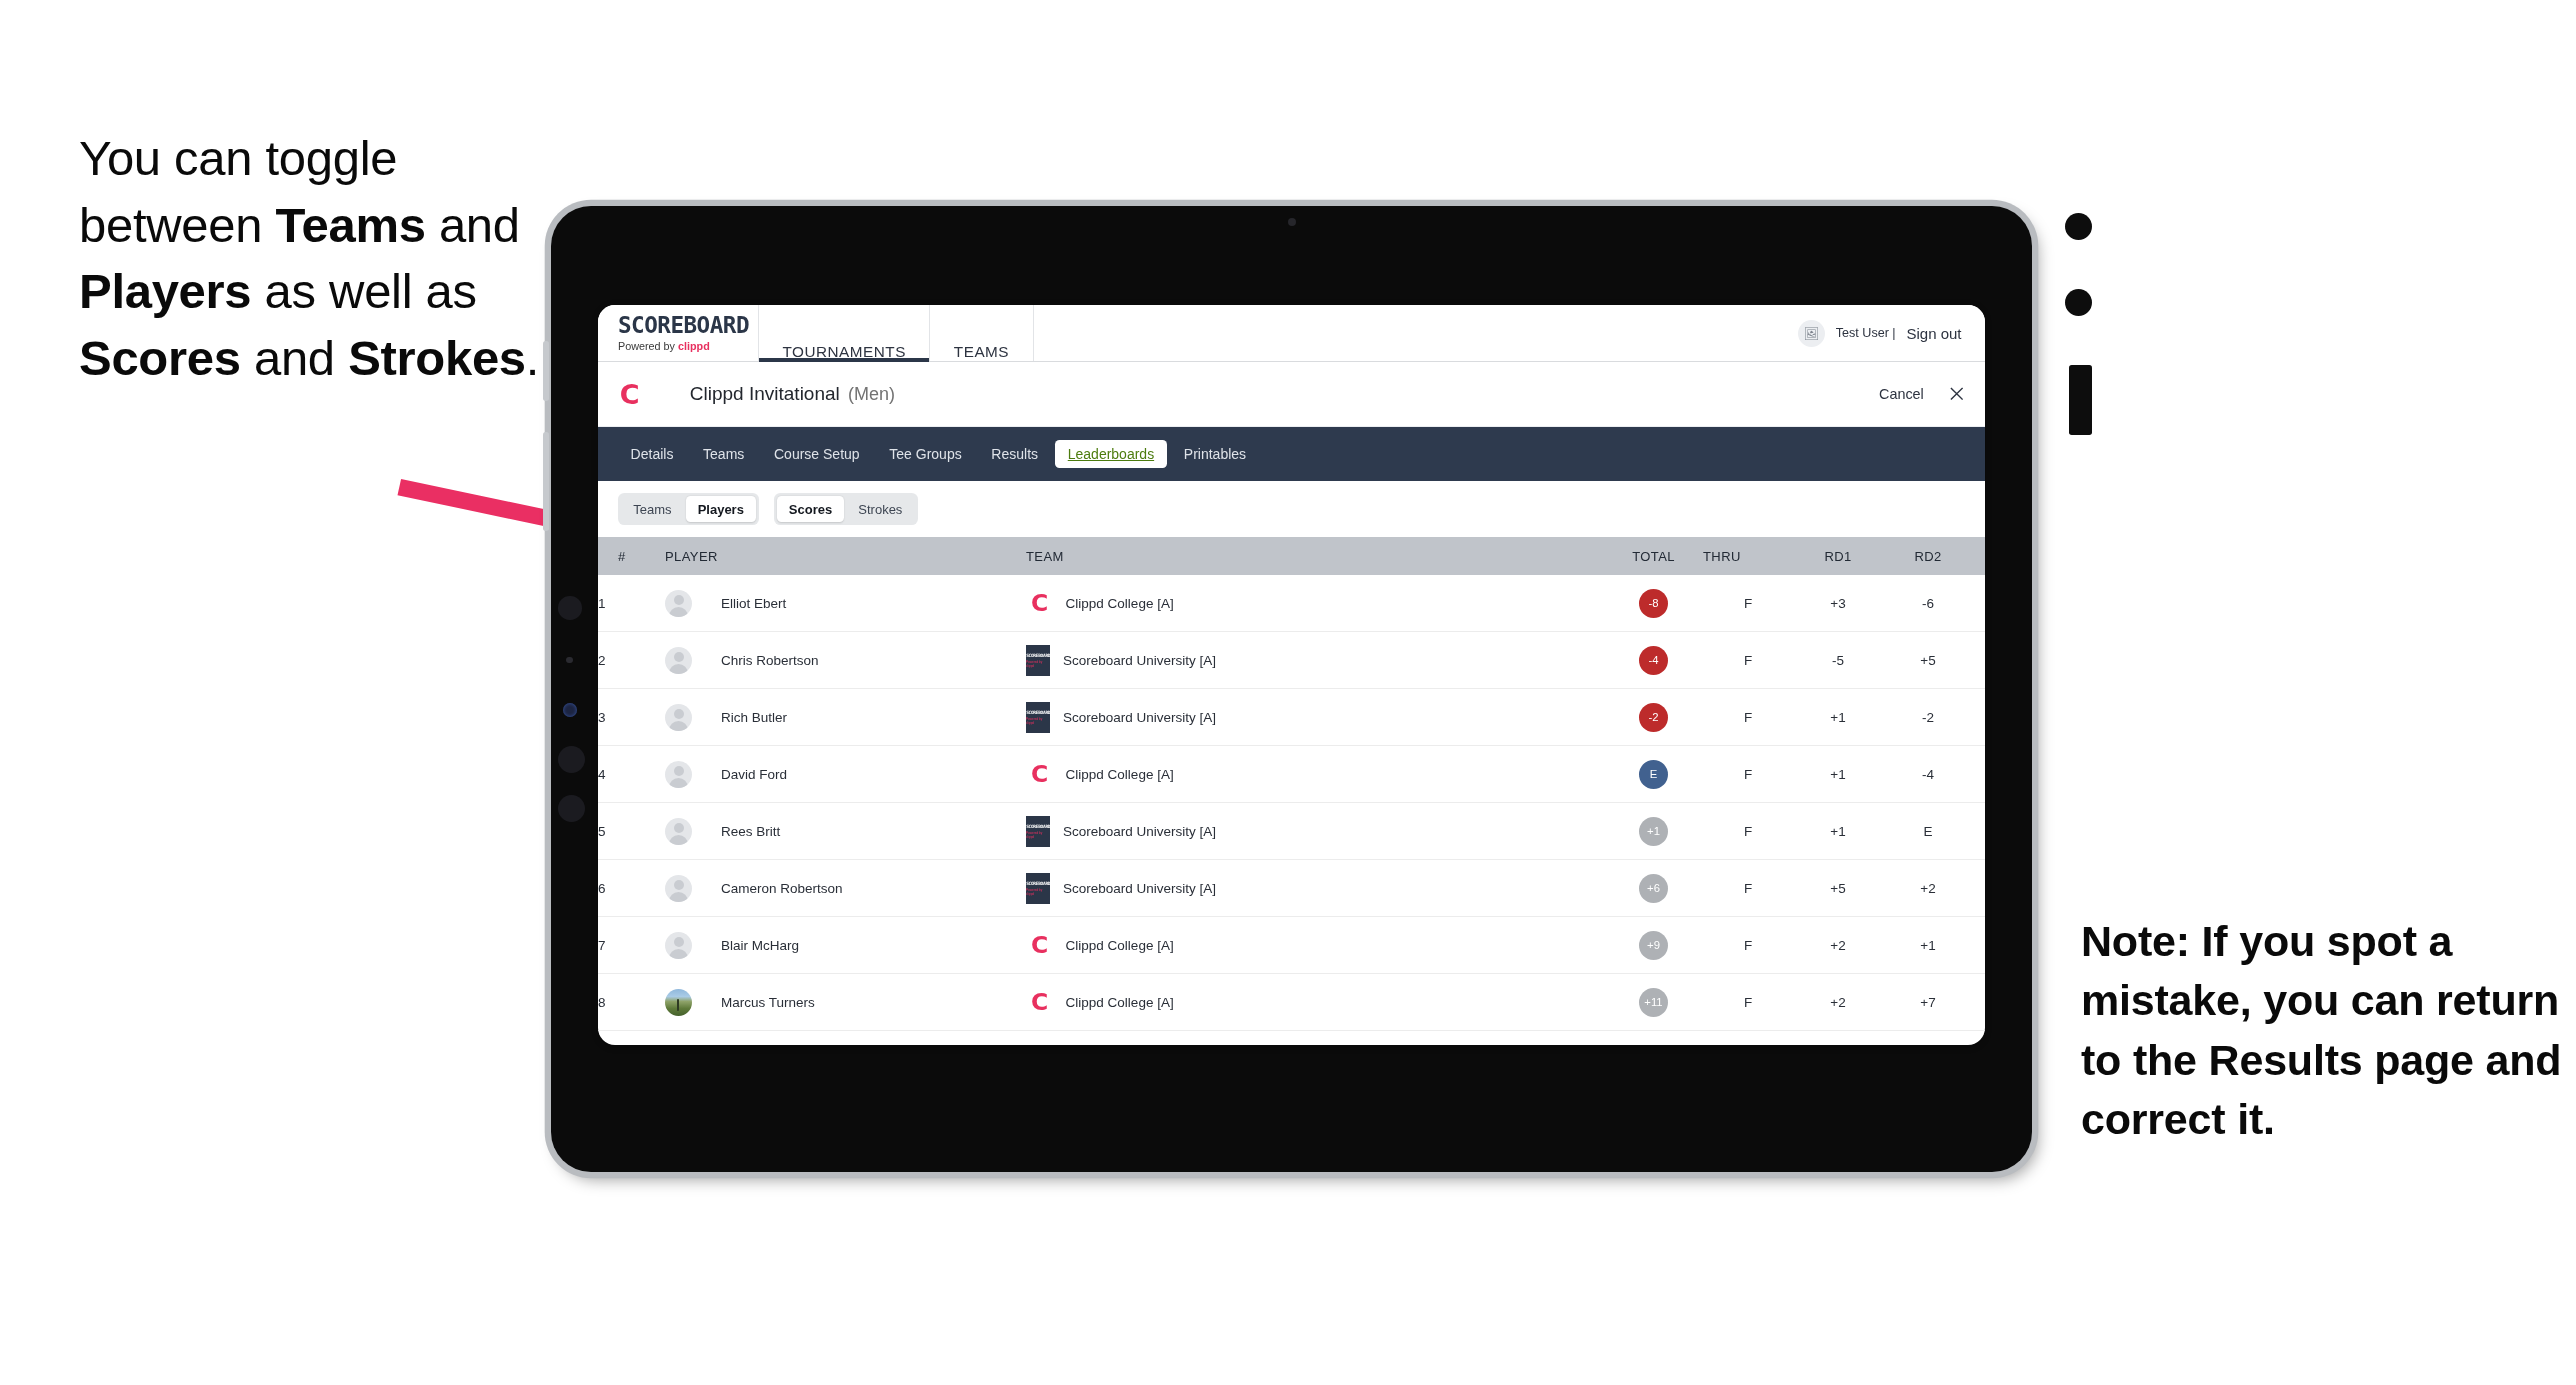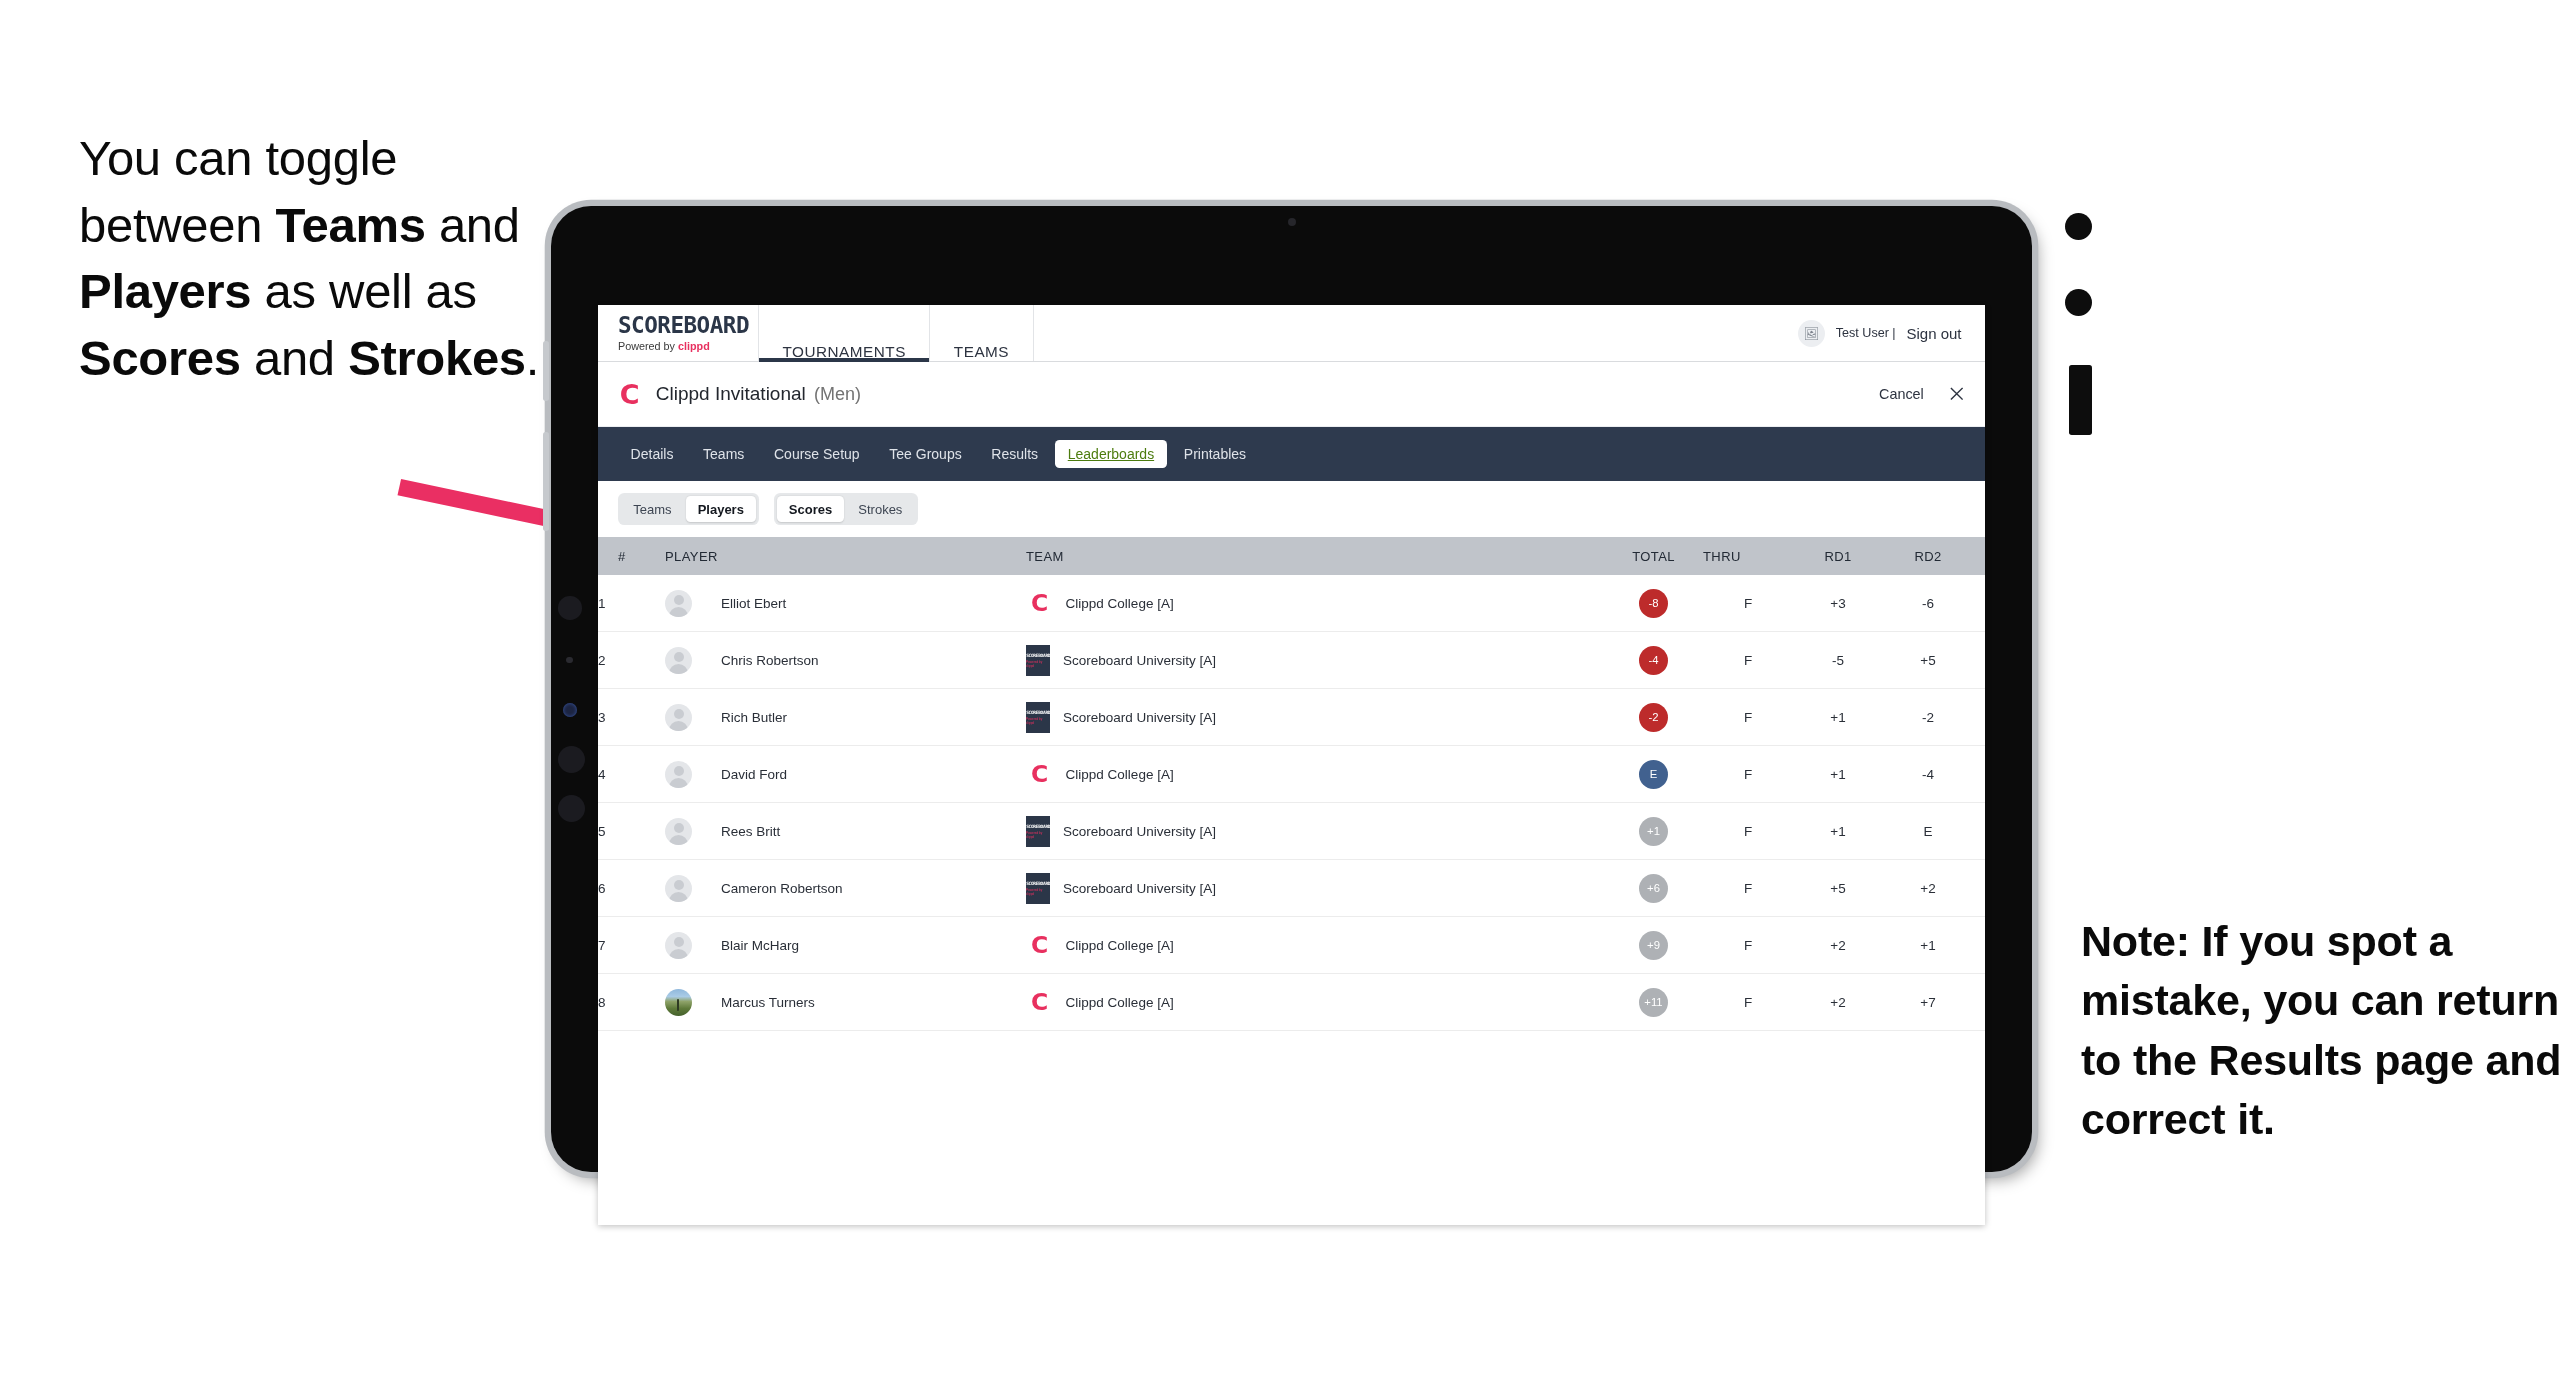--- a/index.html
+++ b/index.html
@@ -42,23 +42,24 @@
   .ld3{top:497px;width:14.4px;height:14.4px;background:#1d2542;left:11.7px;box-shadow:inset 0 0 3.6px #3b5aa8;}
   .ld4{top:540px;width:27px;height:27px;}
   .ld5{top:589px;width:27px;height:27px;}
   .rt-dot{position:absolute;right:-60px;border-radius:50%;background:#0d0d0d;}
   .rd1{top:7.2px;width:27px;height:27px;}
   .rd2{top:83px;width:27px;height:27px;}
   .rbar{position:absolute;right:-60px;top:159px;width:23.5px;height:70px;background:#0d0d0d;border-radius:2.7px;}
 
   
   .screen{
-    position:absolute; left:47px; top:99px; width:1387px; height:920px;
+    position:absolute; left:47px; top:99px; width:1387px; height:740px;
     background:#ffffff; overflow:hidden;
     box-shadow:0 1.8px 6.3px rgba(0,0,0,.25);
+    border-radius:17px;
   }
 
   
   .topbar{height:56px;background:#fff;border-bottom:0.9px solid #d9dbde;
           display:flex;align-items:stretch;position:relative;}
   .brand{width:161px;display:flex;flex-direction:column;justify-content:center;
          padding-left:20px;box-sizing:border-box;border-right:0.9px solid #e2e4e7;}
   .brand-title{font-family:"DejaVu Sans Mono",monospace;font-weight:bold;font-size:22.6px;
                letter-spacing:-0.5px;color:#2b3648;line-height:1;}
   .brand-sub{font-size:10.8px;color:#3a3a3a;margin-top:3.6px;}
@@ -70,21 +71,21 @@
   .topbar-right{margin-left:auto;display:flex;align-items:center;padding-right:23.5px;gap:10.8px;}
   .user-av{width:27px;height:27px;border-radius:50%;background:#eceef1;
            display:flex;align-items:center;justify-content:center;color:#7d838d;font-size:12.6px;}
   .user-name{font-size:12.6px;color:#2d3340;}
   .signout{font-size:15px;color:#2d3340;cursor:pointer;}
 
   
   .tourn-head{height:65px;background:#fff;display:flex;align-items:center;
               padding:0 21.7px;box-sizing:border-box;border-bottom:0.9px solid #eceef1;}
   .tourn-logo{font-family:"DejaVu Sans",sans-serif;font-weight:bold;font-size:27px;color:#e8305f;margin-right:16.3px;line-height:1;}
-  .tourn-name{font-size:19px;color:#23272e;}
+  .tourn-name{font-size:19px;color:#23272e;margin-left:34px;}
   .tourn-gender{font-size:18px;color:#737373;margin-left:8.1px;}
   .cancel{margin-left:auto;display:flex;align-items:center;gap:26px;
           font-size:14.4px;color:#2d3340;cursor:pointer;}
 
   
   .sectiontabs{height:54px;background:#2e3a4e;display:flex;align-items:center;
                padding:0 20px;box-sizing:border-box;gap:4.5px;}
   .stab{font-size:14px;color:#dfe3e9;padding:6.3px 12.6px;border-radius:4.5px;cursor:pointer;white-space:nowrap;}
   .stab.active{background:#fff;color:#4d7c0f;font-weight:normal;text-decoration:underline;}
 

